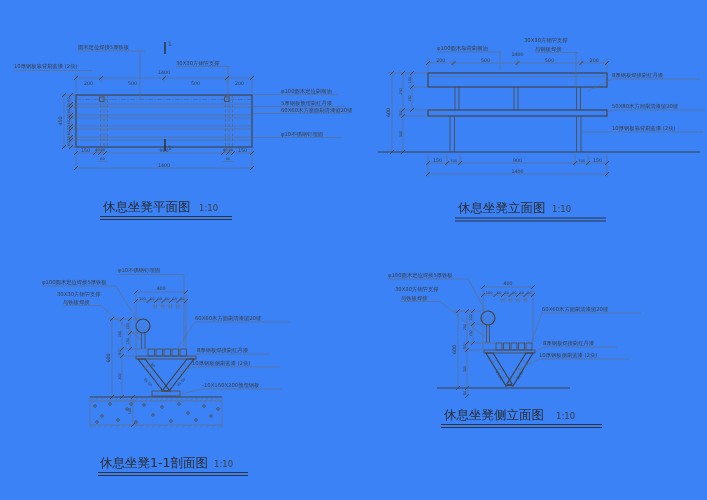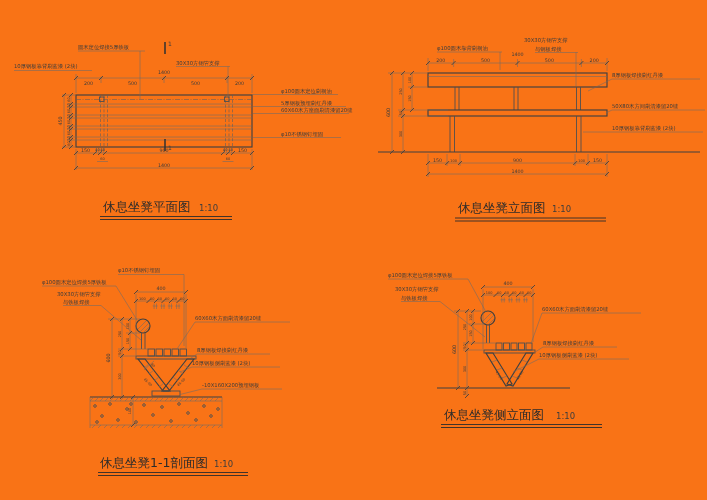--- a/index.html
+++ b/index.html
@@ -1,16 +1,16 @@
 <!DOCTYPE html>
 <html><head>
 <meta charset="utf-8">
 <style>
   html,body{margin:0;padding:0;background:#e8e8e8;}
-  .sheet{position:relative;width:707px;height:500px;background:#f97316;overflow:hidden;}
+  .sheet{position:relative;width:707px;height:500px;background:#3b82f6;overflow:hidden;}
   svg{display:block;}
   svg text{fill:#3d3d3d;font-family:"DejaVu Sans",sans-serif;}
   .dim{font-size:4.8px;}
   .dimxs{font-size:3.5px;}
   .lbl{font-size:5.3px;}
   .ttl{font-size:12.5px;fill:#2b2b2b;}
   .scl{font-size:8.5px;}
   .mid{text-anchor:middle;}
   .geo line,.geo rect,.geo circle,.geo polygon,.geo path{stroke:#4f4f4f;fill:none;stroke-width:0.9;}
   .geo .thin{stroke-width:0.55;stroke:#6a6a6a;}

